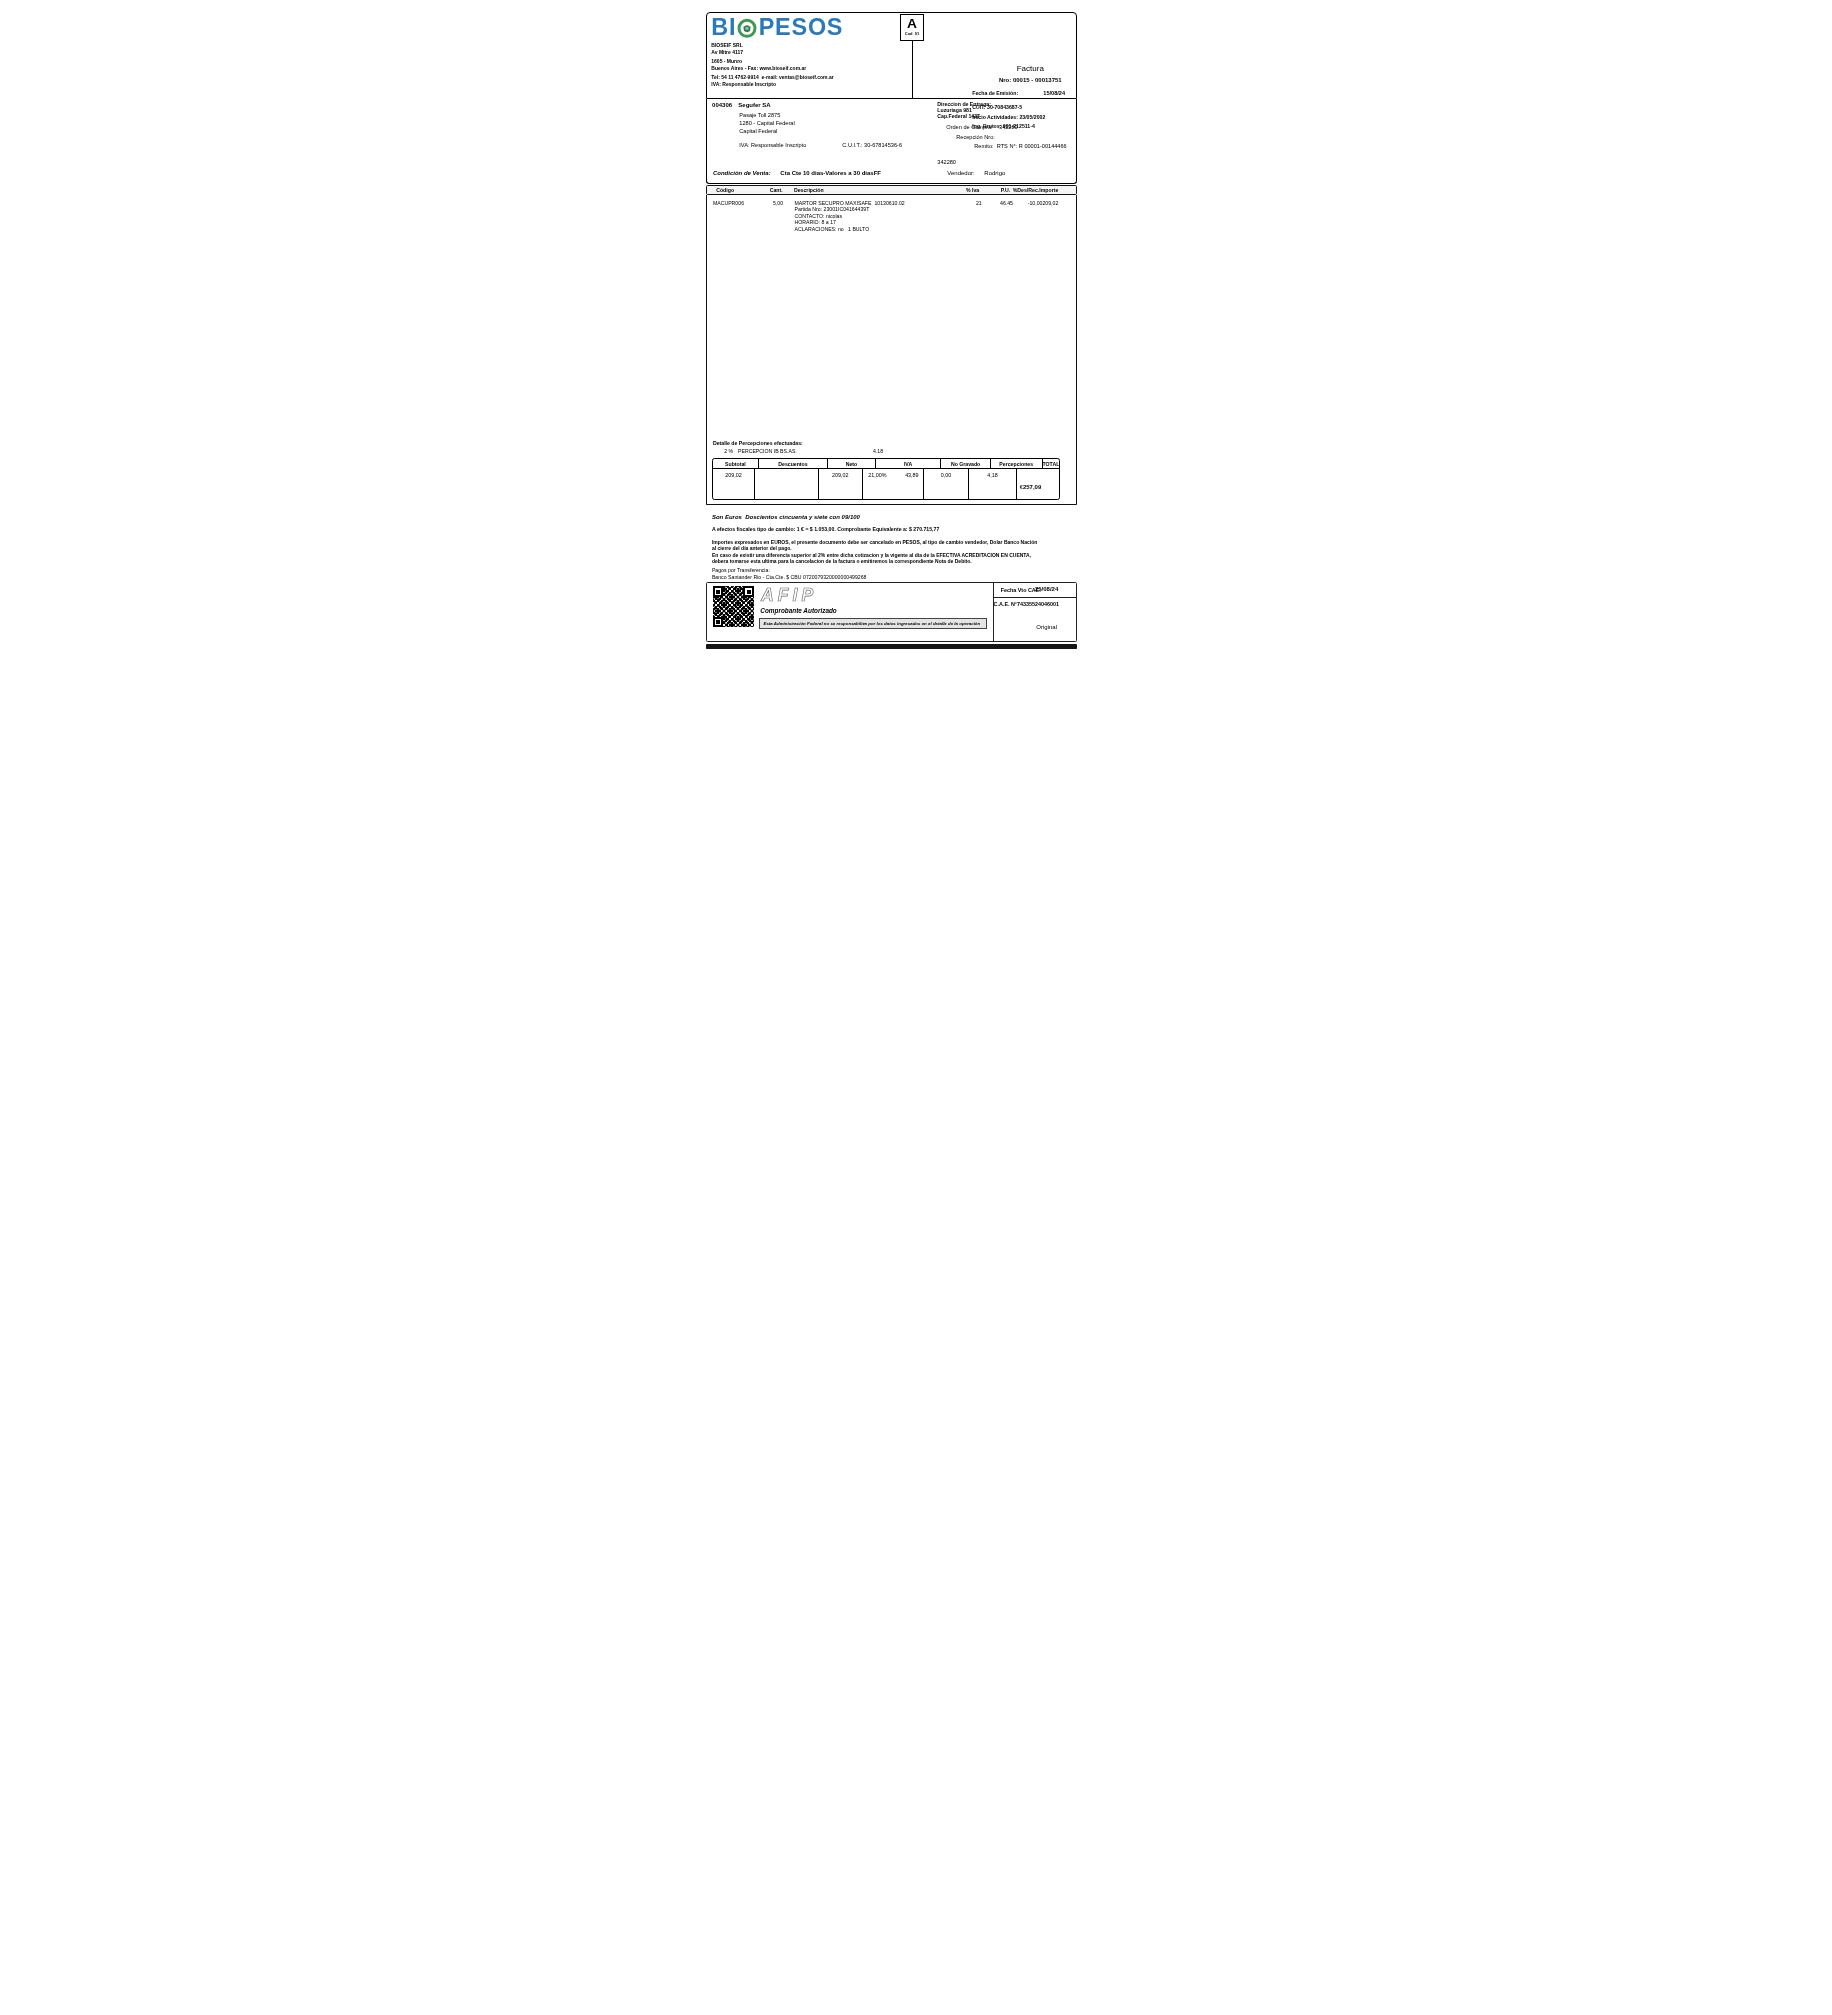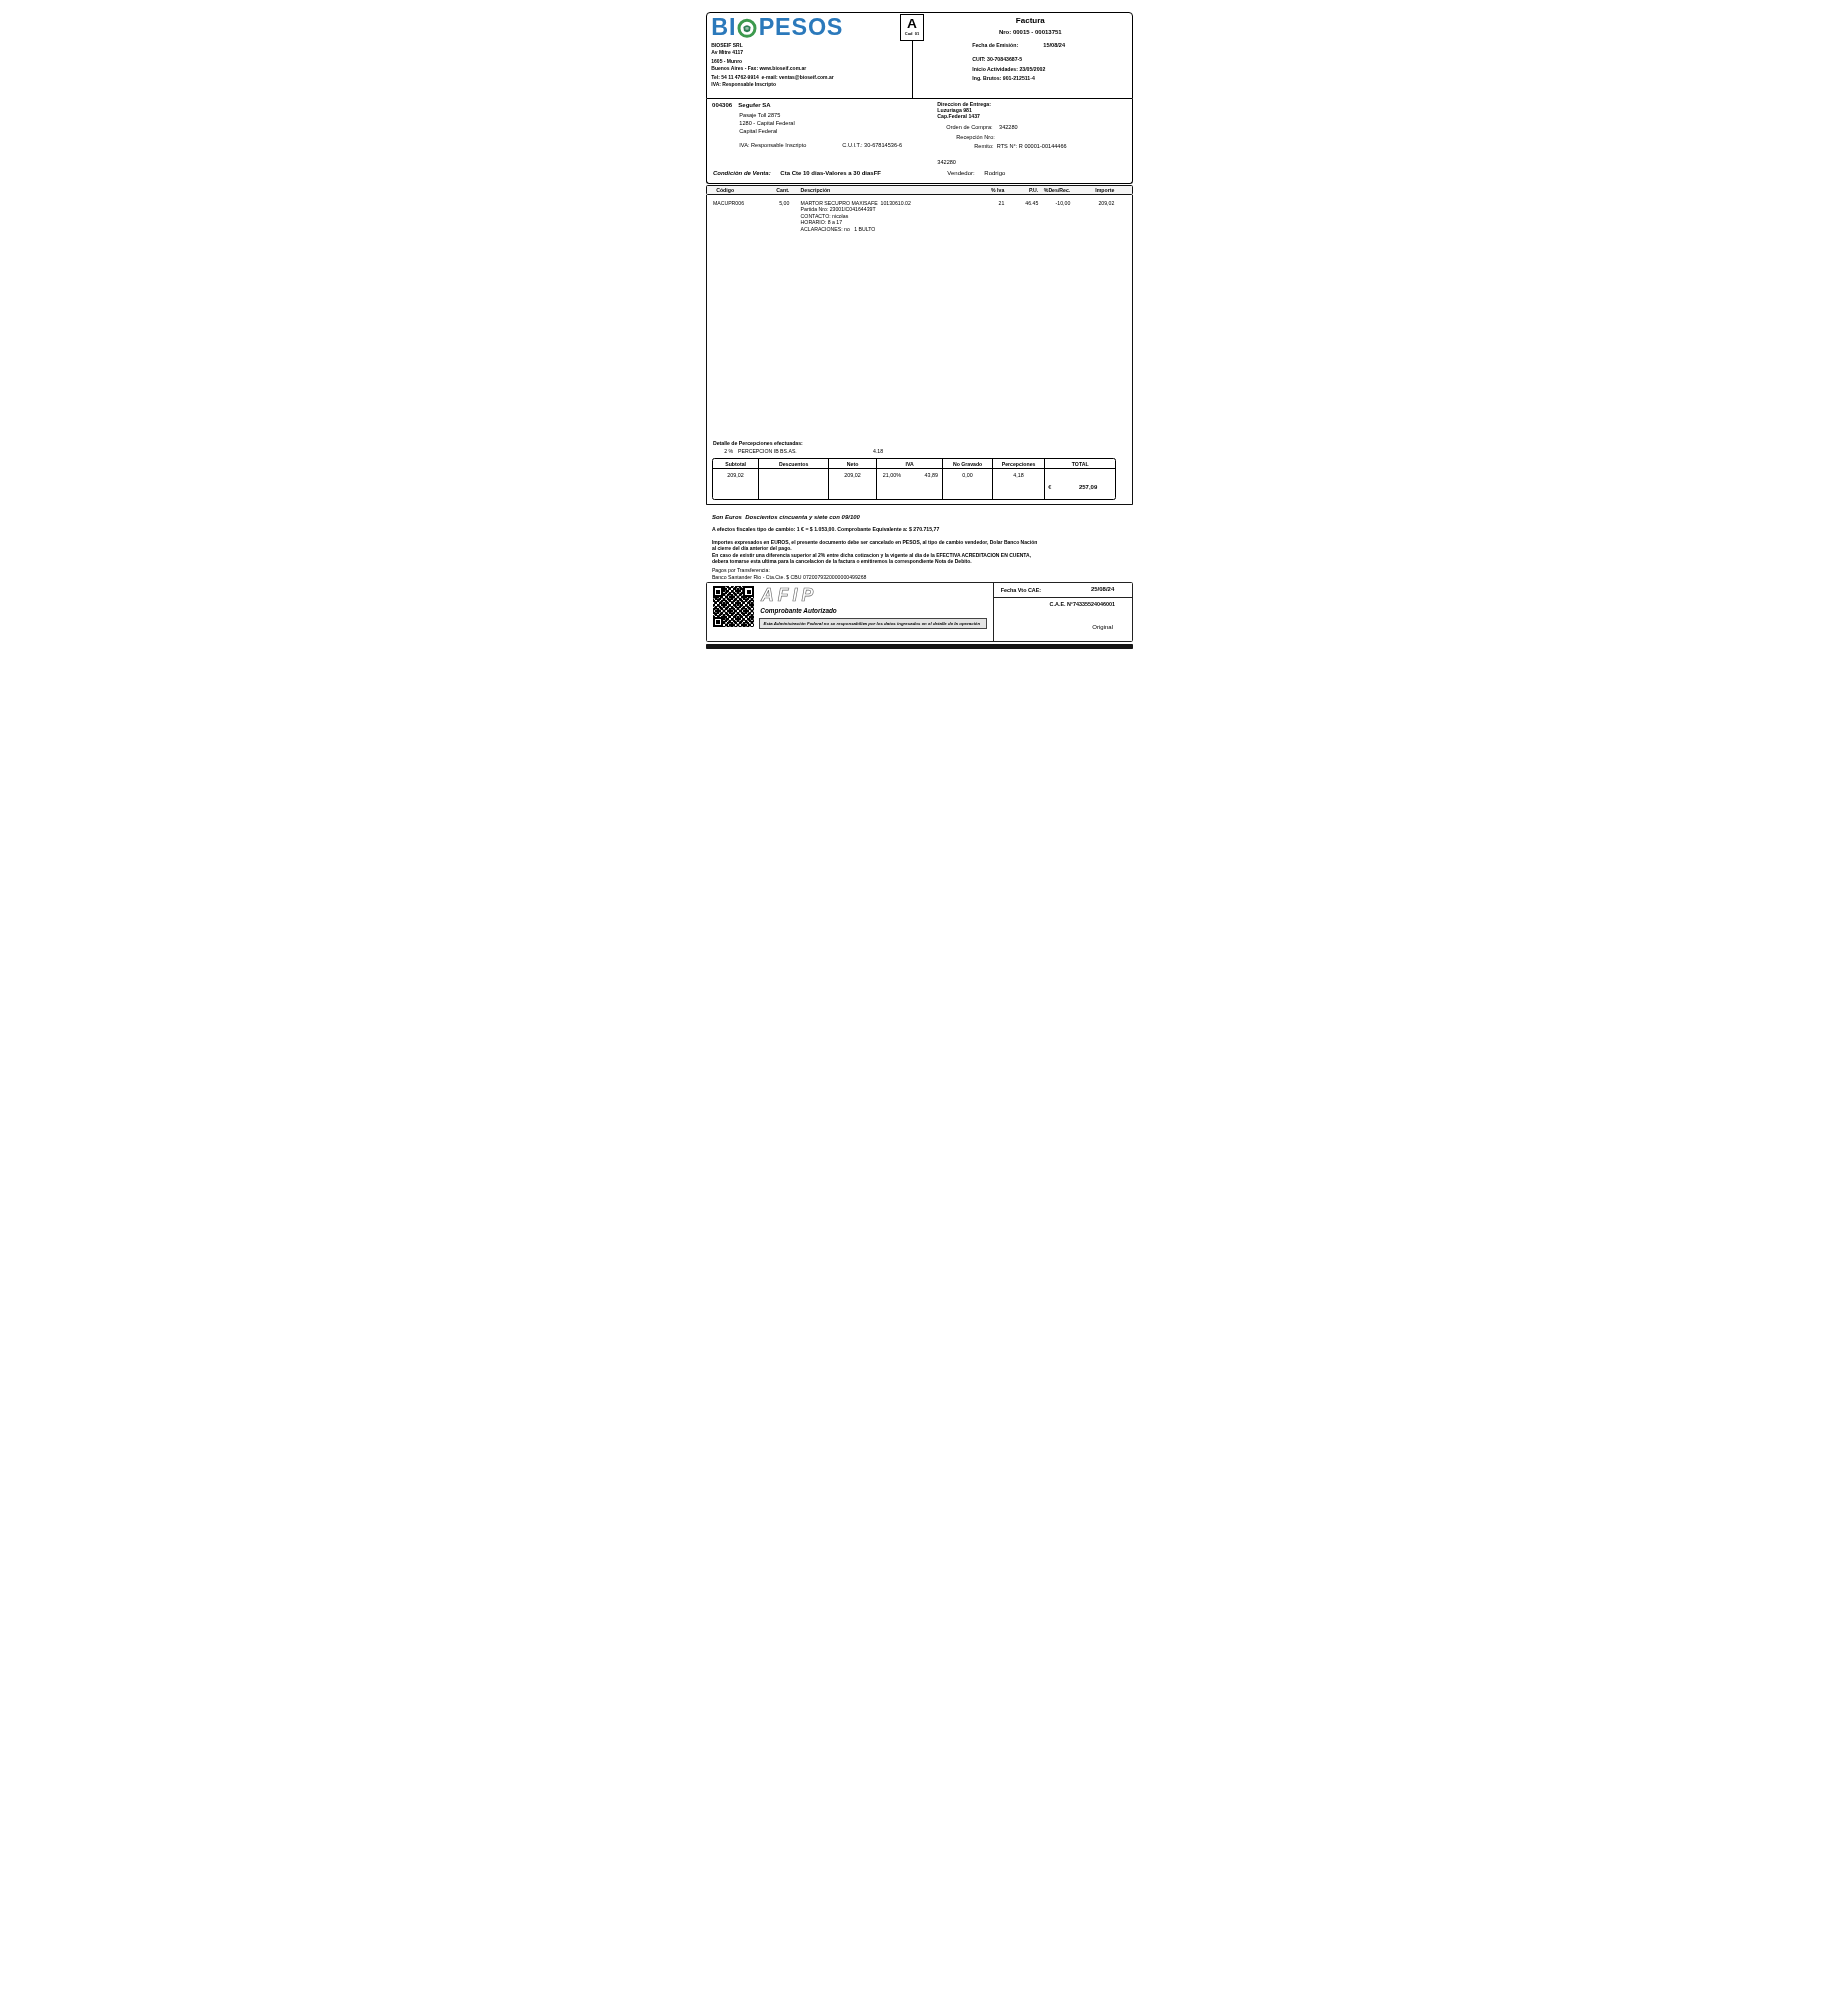--- a/index.html
+++ b/index.html
@@ -1,34 +1,34 @@
 <!DOCTYPE html>
 <html style="font-size:6.4px"><head>
 <meta charset="utf-8">
 <style>
   * { margin:0; padding:0; box-sizing:border-box; }
   body { background:#ffffff; font-family:"Liberation Sans", sans-serif; color:#000; }
   [data-bind] { white-space:pre-wrap; }
   .sheet { width:458px; margin:0 auto; padding:12px 0 7.3px 0; position:relative; }
-  .content { width:427px; margin-left:19.3px; }
+  .content { width:371px; margin-left:19.3px; }
 
   
   .header-box { position:relative; border:0.8px solid #000; border-radius:4px 4px 0 0; height:87px; padding:2.4px 0 0 4px; }
   .logo { display:flex; align-items:center; height:25px; }
   .logo-blue { font-size:23.4px; font-weight:bold; color:#2b79bb; letter-spacing:0.8px; line-height:23.4px; }
   .logo-o { display:inline-block; width:20px; height:20px; margin:0 1.2px; }
   .company { margin-top:1.6px; font-size:5px; font-weight:bold; line-height:6.4px; }
   .company div { margin-top:0.8px; }
   .company .gap { margin-top:2.4px; }
   .a-box { position:absolute; left:193px; top:0.8px; width:23.4px; height:27px; border:1.2px solid #000; text-align:center; background:#fff; }
   .a-letter { font-size:13.7px; font-weight:bold; line-height:17px; }
   .a-cod { font-size:4px; font-weight:bold; line-height:4.8px; }
   .header-divider { position:absolute; left:205px; top:28px; bottom:0; width:0; border-left:0.8px solid #000; }
   .header-right { position:absolute; left:226px; top:3.2px; width:194px; }
-  .factura-title { text-align:center; font-size:8px; font-weight:bold; }
+  .factura-title { text-align:center; font-size:8px; font-weight:normal;margin-top:48px; }
   .factura-nro { text-align:center; font-size:6px; font-weight:bold; margin-top:4px; }
   .emission-row { margin-top:6.4px; padding-left:39px; font-size:5.2px; font-weight:bold; }
   .emission-row .lbl { display:inline-block; width:71px; }
   .emission-row .val { font-size:5.6px; }
   .fiscal { margin-top:7.3px; padding-left:39px; font-size:5.2px; font-weight:bold; line-height:9.7px; }
 
   
   .customer-box { position:relative; border:0.8px solid #000; border-top:none; border-radius:0 0 3.2px 3.2px; height:85px; font-size:5.6px; }
   .customer-box .abs { position:absolute; }
   .cust-code { left:4.8px; top:3.2px; font-weight:bold; font-size:6px; }

